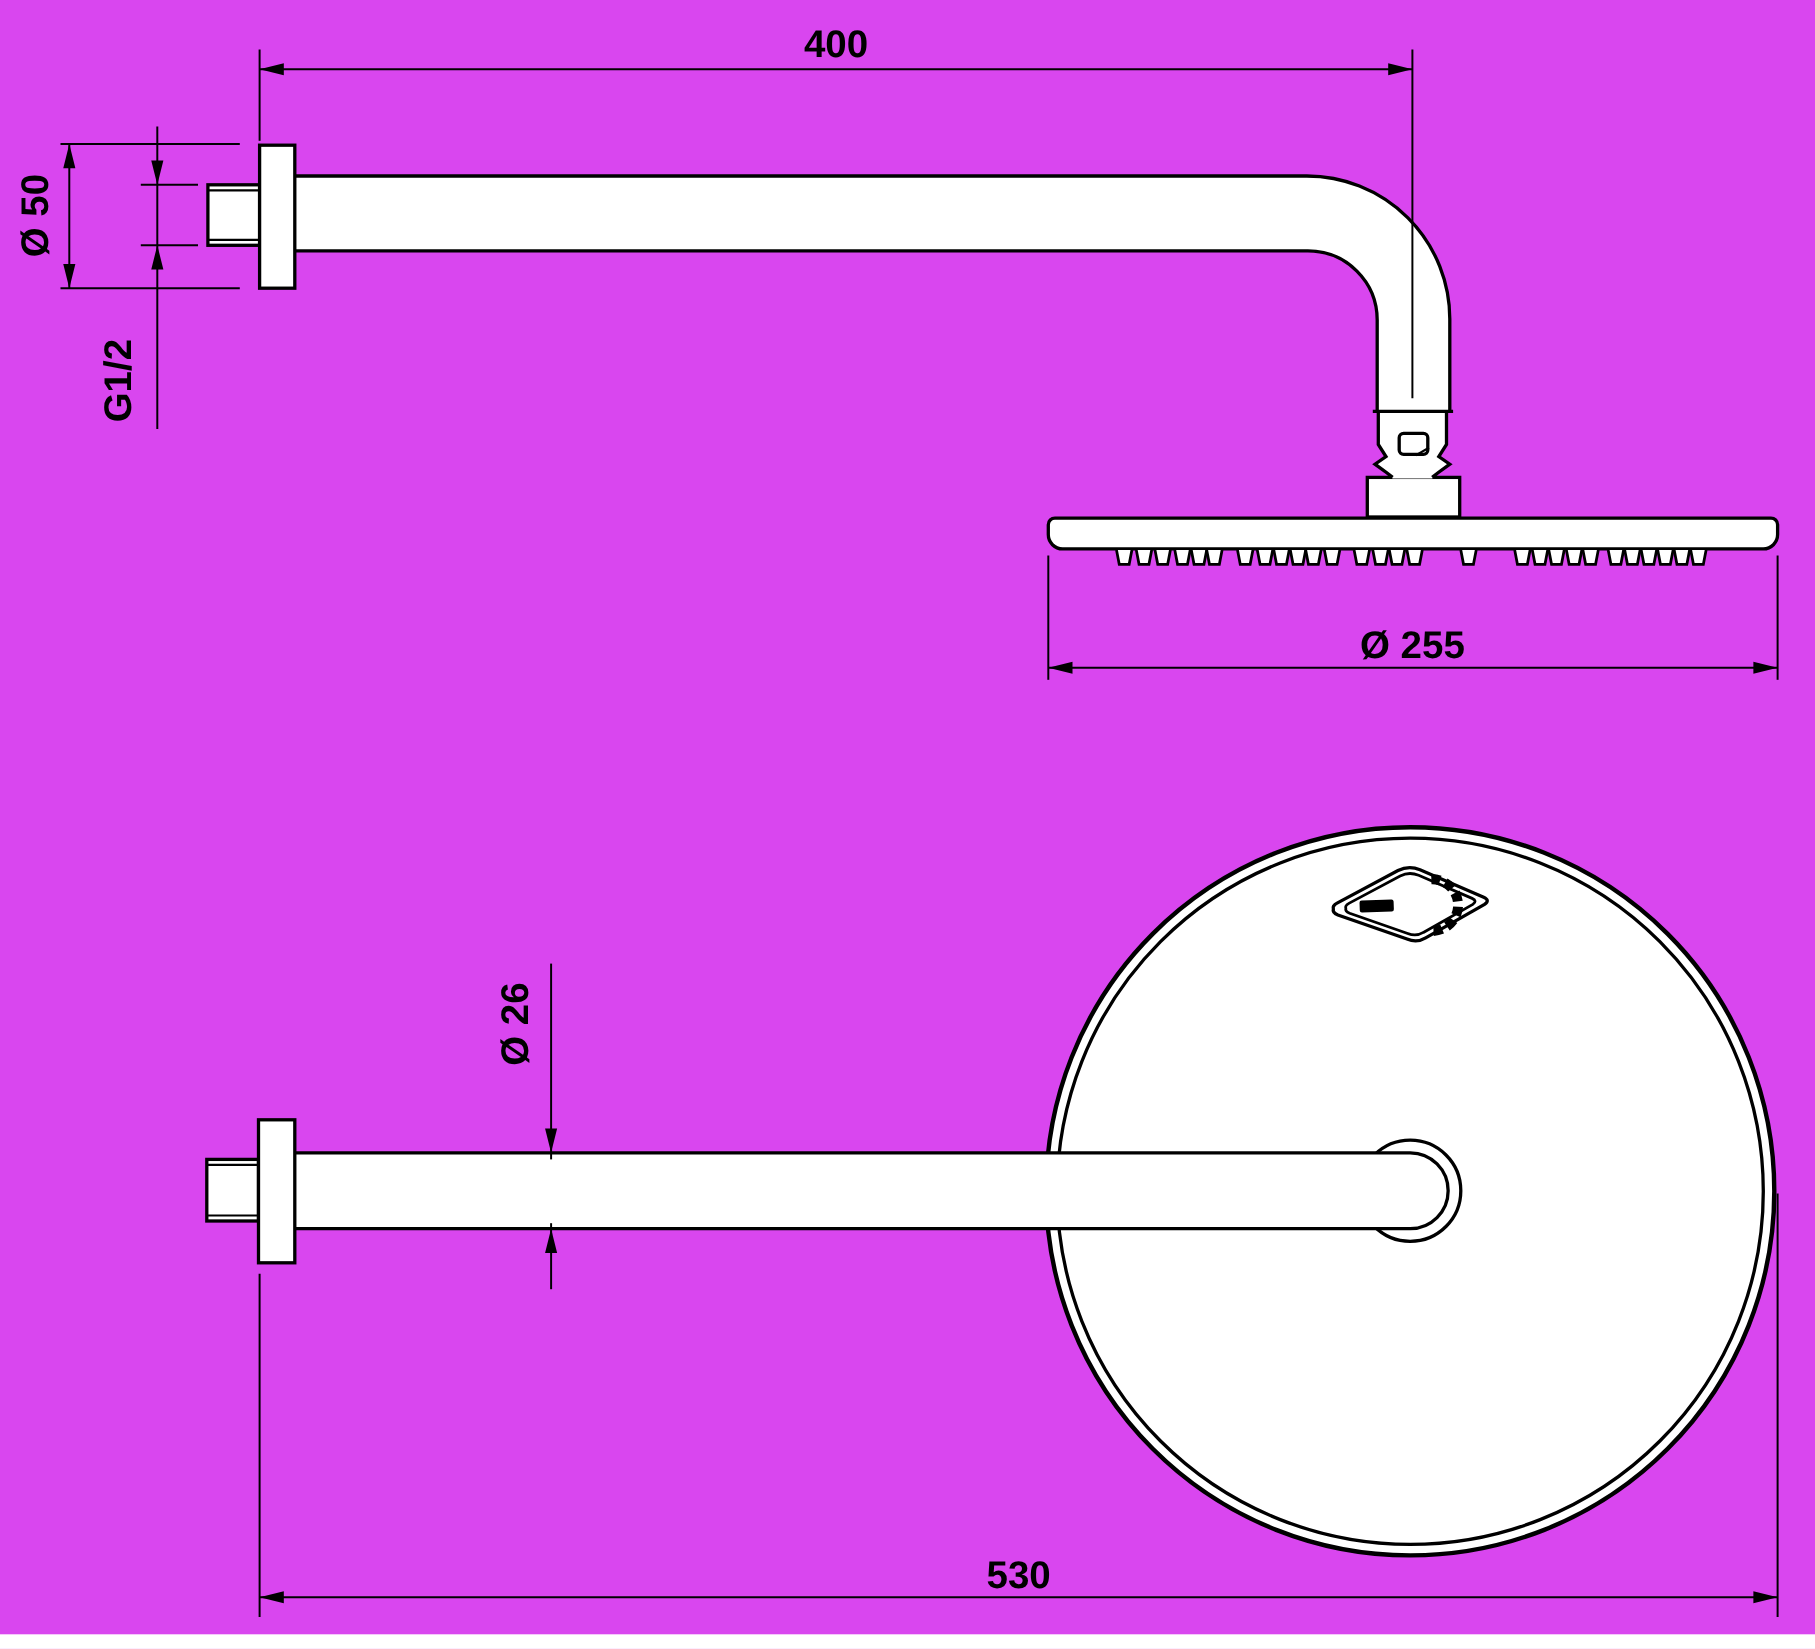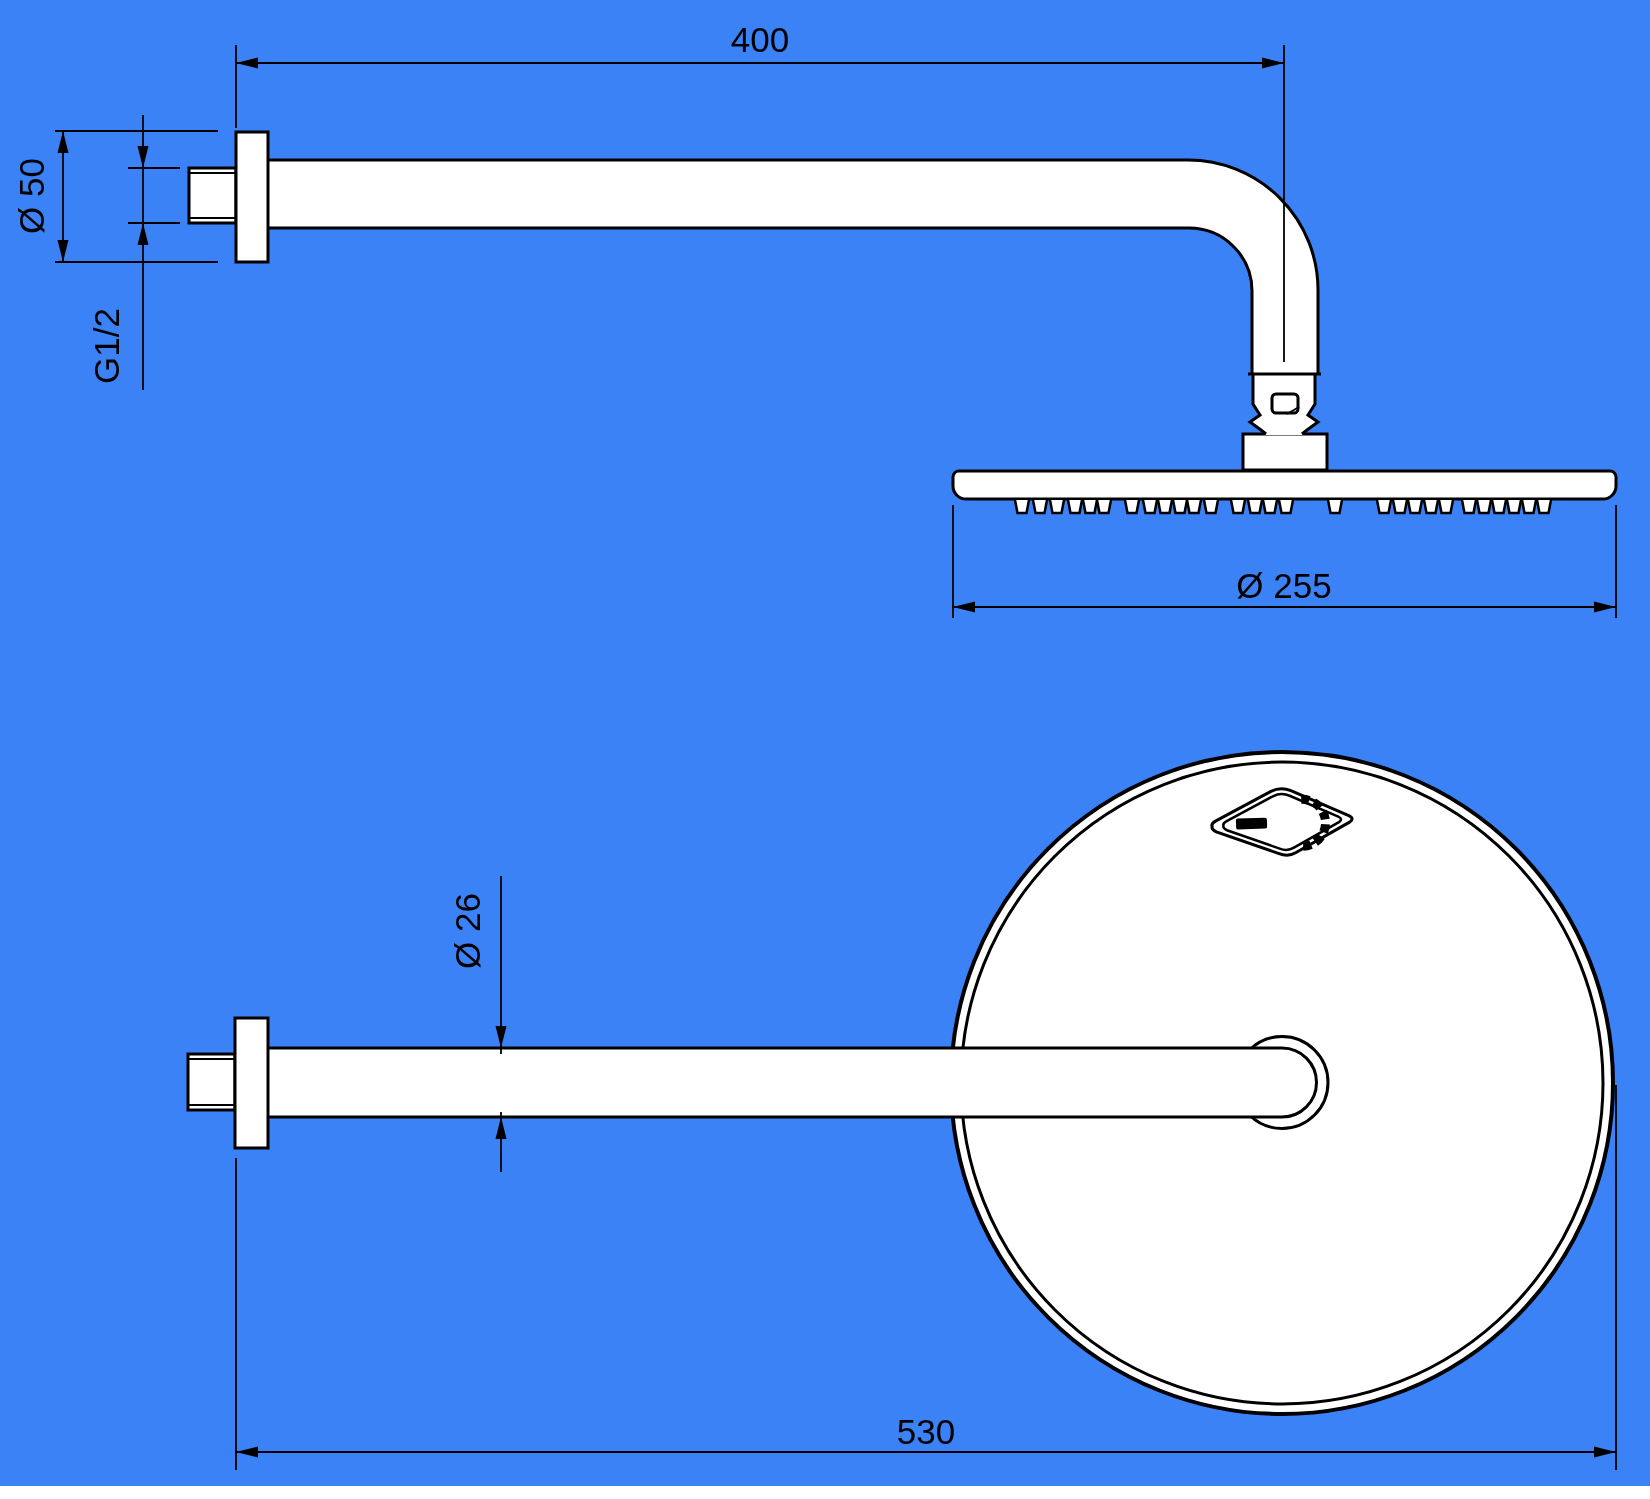--- a/index.html
+++ b/index.html
@@ -1,16 +1,16 @@
 <!DOCTYPE html>
 <html><head>
 <meta charset="utf-8">
 <style>
   html,body{margin:0;padding:0;background:#ffffff;}
-  .stage{width:1650px;height:1486px;background:#3b82f6;position:relative;}
+  .stage{width:1650px;height:1486px;background:#d946ef;position:relative;font-weight:bold;}
   svg{display:block;}
   .part{fill:#ffffff;stroke:#000000;stroke-width:3;stroke-linejoin:miter;}
   .part-fill{fill:#ffffff;stroke:none;}
   .part-stroke{fill:none;stroke:#000000;stroke-width:3;}
   .thin{fill:none;stroke:#000000;stroke-width:2;}
   .dim{fill:none;stroke:#000000;stroke-width:1.8;}
   .arrow{fill:#000000;stroke:none;}
   .dimtext{font-family:"Liberation Sans","DejaVu Sans",sans-serif;font-size:35px;fill:#000000;}
   .rim{fill:#ffffff;stroke:#000000;}
   .logo-stroke{fill:none;stroke:#000000;stroke-width:3;}

